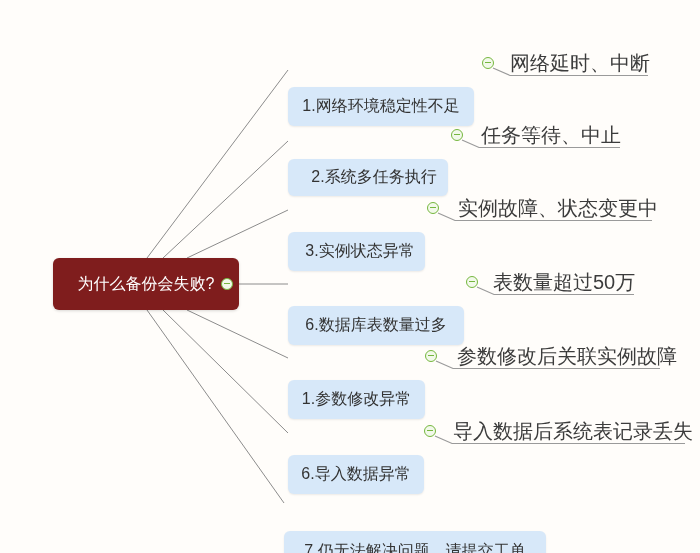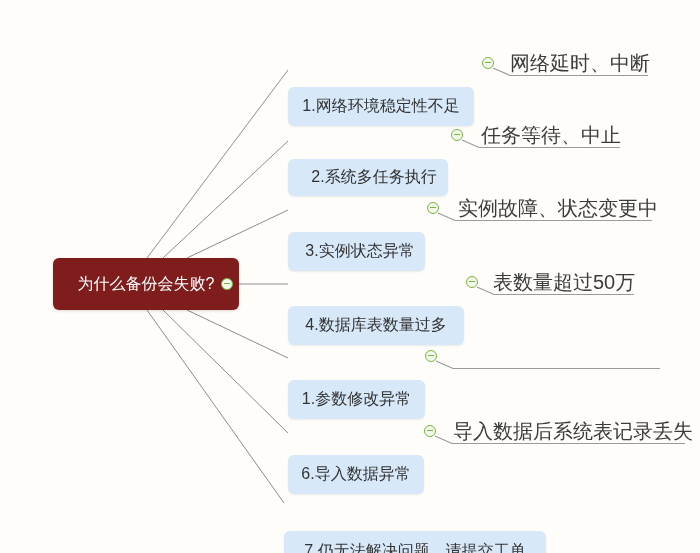--- a/index.html
+++ b/index.html
@@ -96,31 +96,32 @@
       <path d="M435 436 L452 443.5 L685 443.5"></path>
     </g>
   </svg>
 
   <div class="root-node">为什么备份会失败?</div>
   <div class="collapse-icon" style="left:221px;top:278px;"></div>
 
   <div class="branch-box" style="left:288px;top:44px;width:186px;height:39px;">1.网络环境稳定性不足</div>
   <div class="branch-box" style="left:288px;top:116px;width:160px;height:37px;padding-left:12px;">2.系统多任务执行</div>
   <div class="branch-box" style="left:288px;top:189px;width:137px;height:39px;padding-left:7px;">3.实例状态异常</div>
-  <div class="branch-box" style="left:288px;top:263px;width:176px;height:39px;">4.数据库表数量过多</div>
+  <div class="branch-box" style="left:288px;top:263px;width:176px;height:39px;">6.数据库表数量过多</div>
   <div class="branch-box" style="left:288px;top:337px;width:137px;height:39px;">1.参数修改异常</div>
   <div class="branch-box" style="left:288px;top:412px;width:136px;height:39px;">6.导入数据异常</div>
   <div class="branch-box" style="left:284px;top:488px;width:262px;height:40px;">7.仍无法解决问题，请提交工单</div>
 
   <div class="collapse-icon" style="left:482px;top:57px;"></div>
   <div class="collapse-icon" style="left:451px;top:129px;"></div>
   <div class="collapse-icon" style="left:427px;top:202px;"></div>
   <div class="collapse-icon" style="left:466px;top:276px;"></div>
   <div class="collapse-icon" style="left:425px;top:350px;"></div>
   <div class="collapse-icon" style="left:424px;top:425px;"></div>
 
   <div class="leaf-label" style="left:505px;top:52px;width:145px;">网络延时、中断</div>
   <div class="leaf-label" style="left:479px;top:124px;width:142px;">任务等待、中止</div>
   <div class="leaf-label" style="left:458px;top:197px;width:192px;">实例故障、状态变更中</div>
   <div class="leaf-label" style="left:493px;top:271px;width:140px;">表数量超过50万</div>
+  <div class="leaf-label" style="left:457px;top:345px;width:200px;">参数修改后关联实例故障</div>
   <div class="leaf-label" style="left:453px;top:420px;width:230px;">导入数据后系统表记录丢失</div>
 
 </div>
 
 </body></html>

